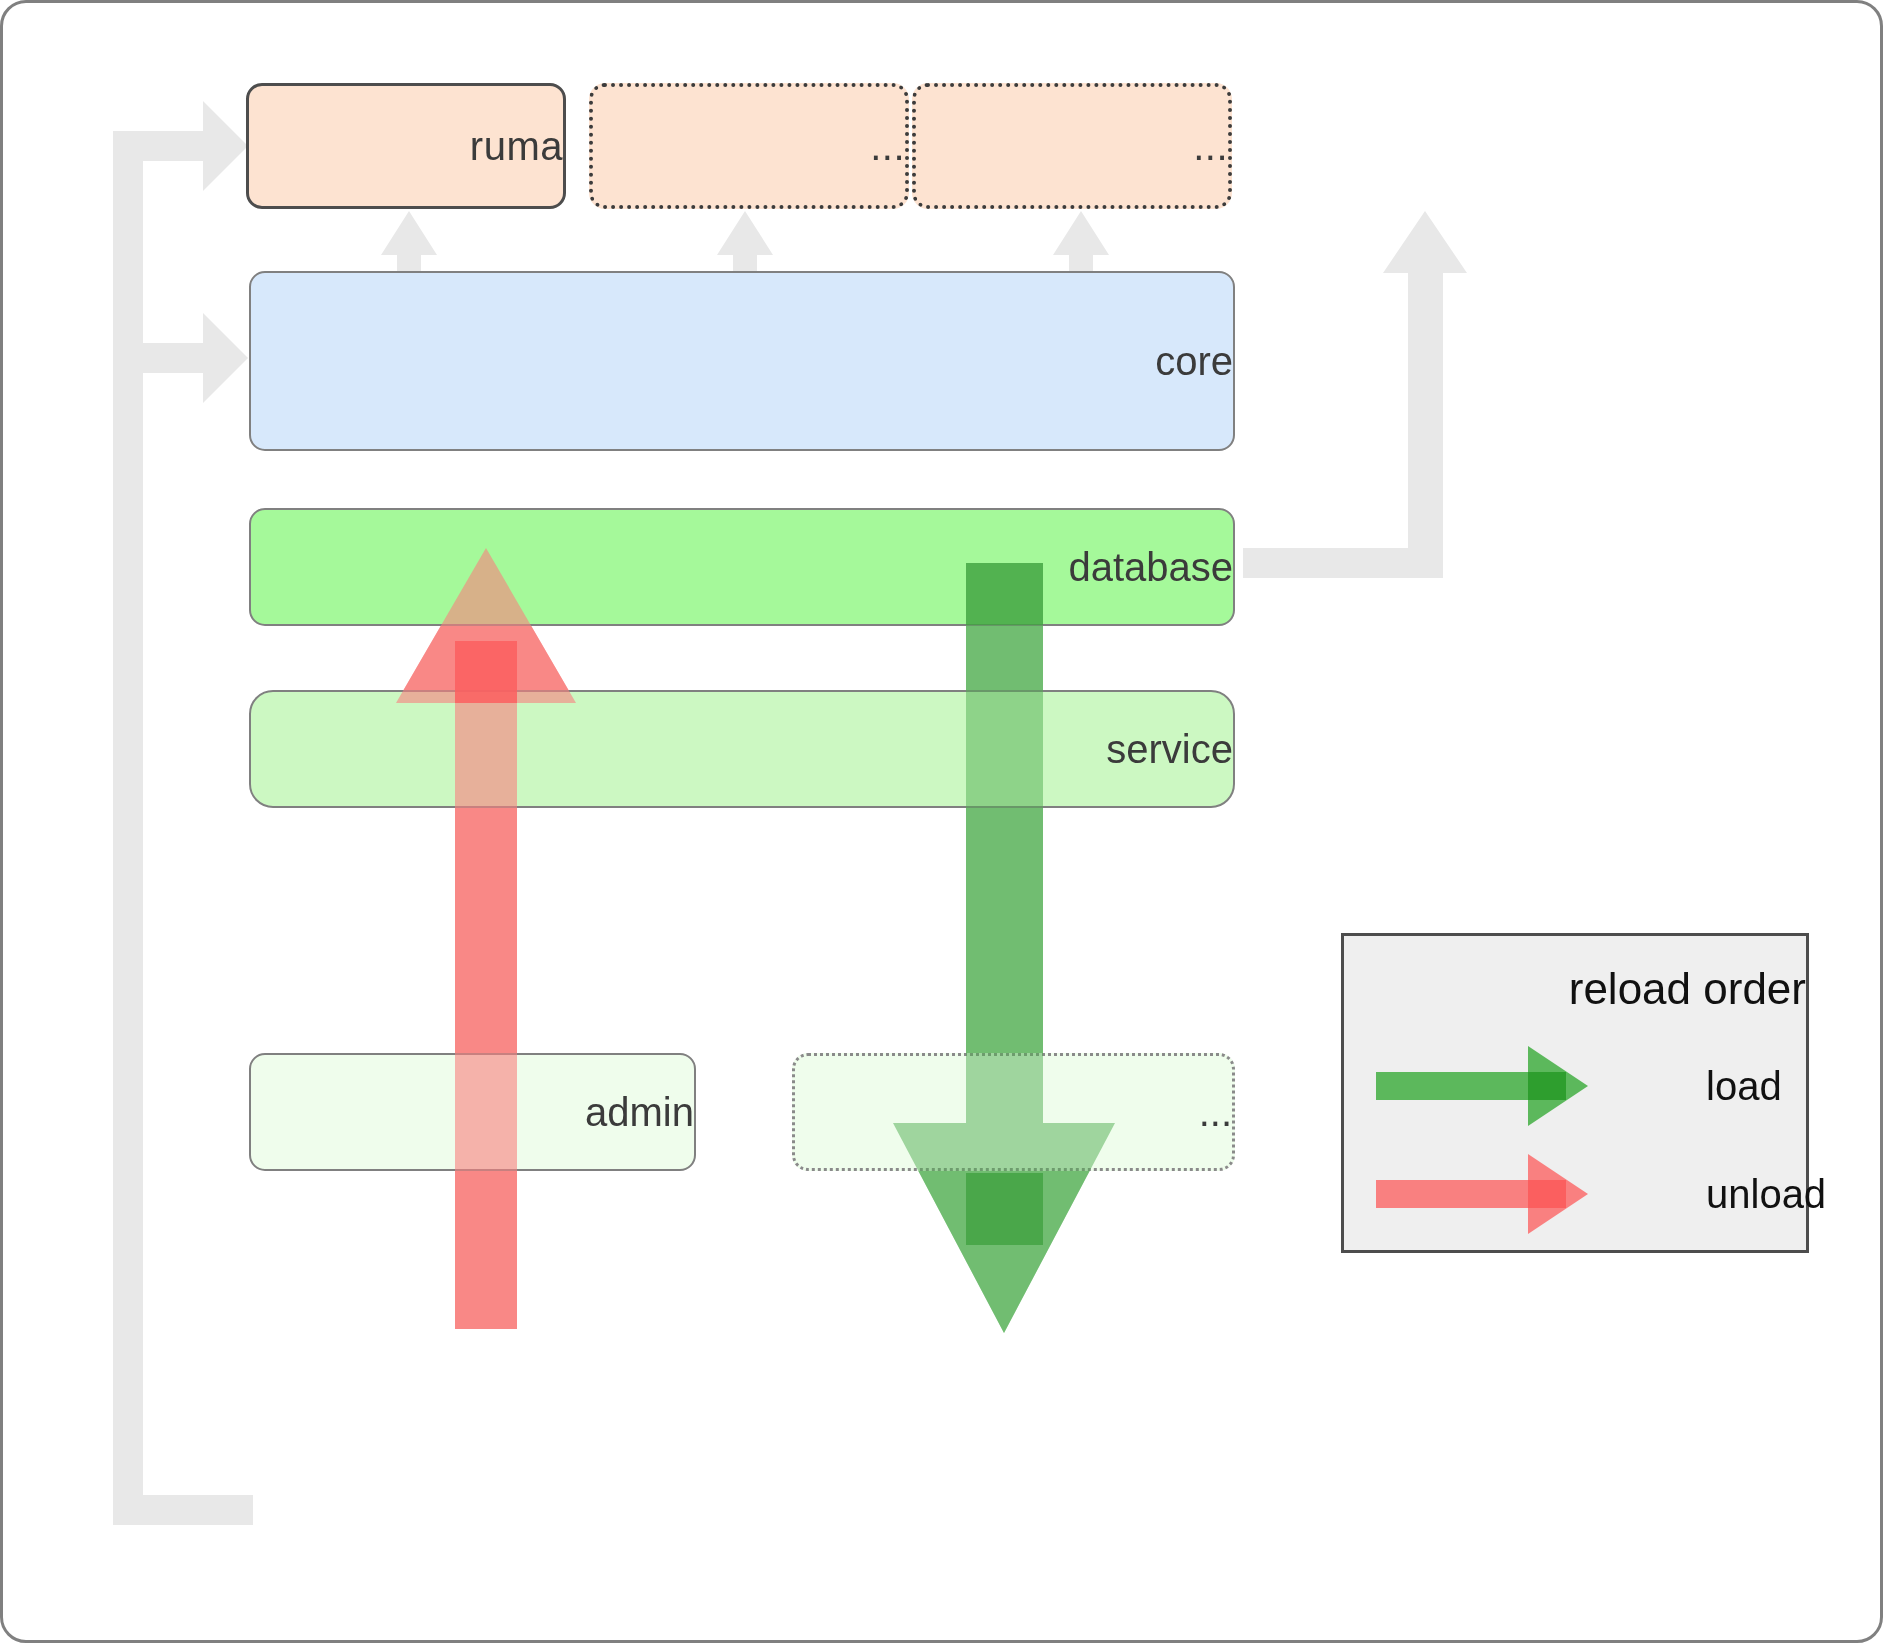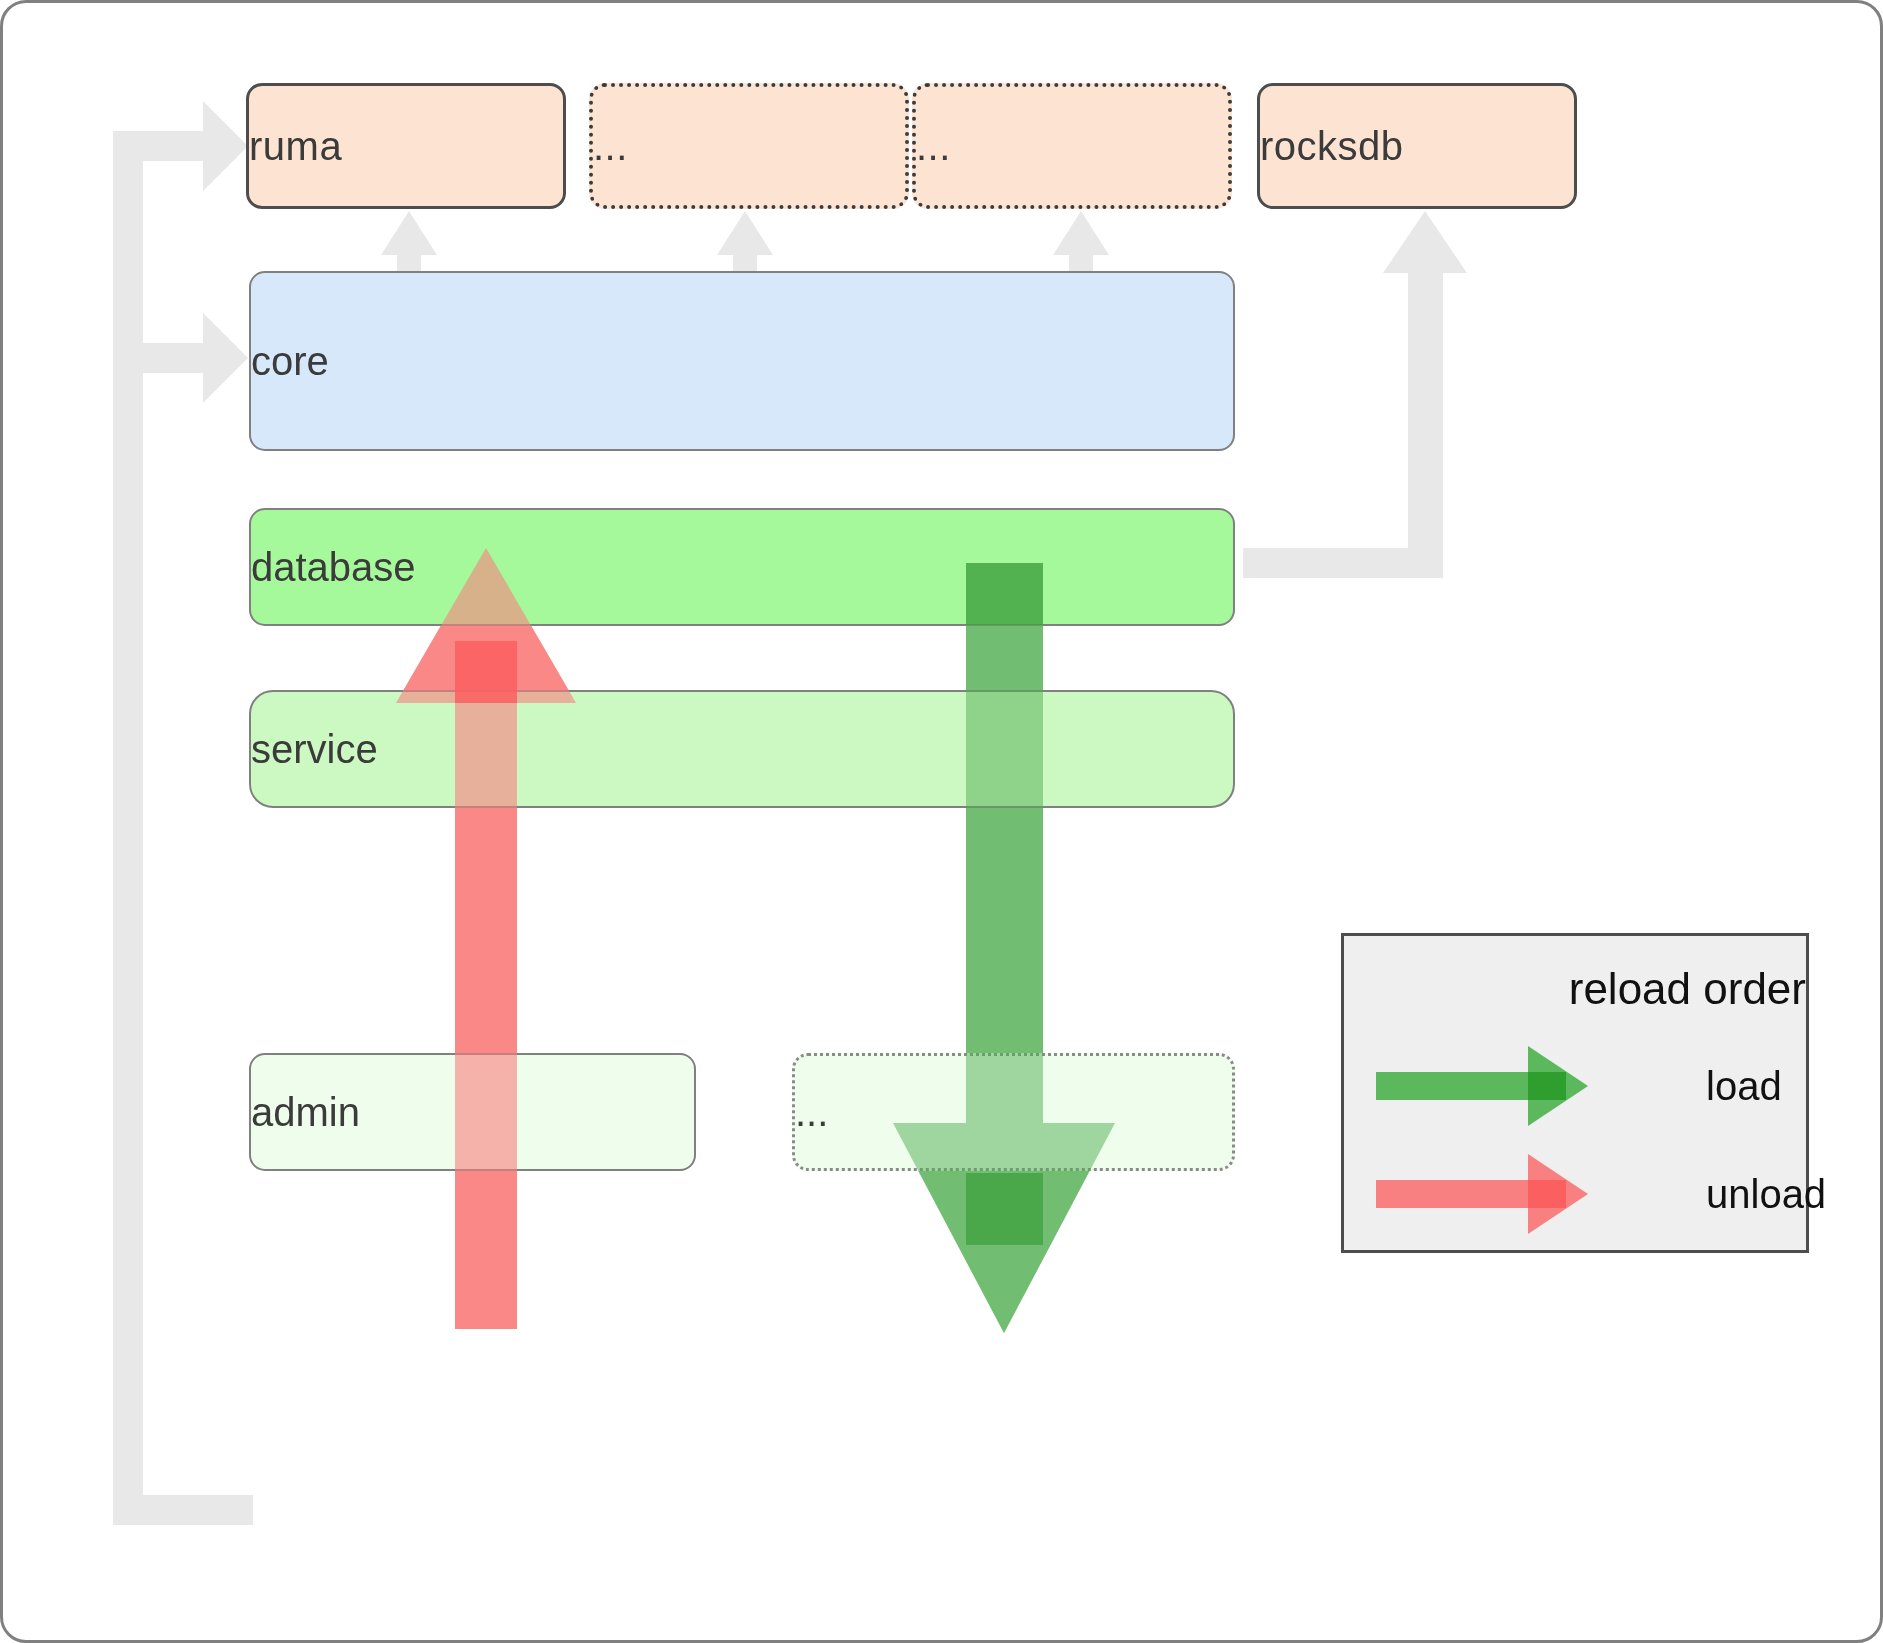--- a/index.html
+++ b/index.html
@@ -16,21 +16,21 @@
     box-sizing: border-box;
     border: 3px solid #808080;
     border-radius: 26px;
     overflow: hidden;
   }
   .node {
     position: absolute;
     box-sizing: border-box;
     display: flex;
     align-items: center;
-    justify-content: flex-start;
+    justify-content: flex-end;
     border-radius: 14px;
     font-size: 40px;
     color: #3b3b3b;
     z-index: 5;
   }
   .node-label {
     pointer-events: none;
     white-space: nowrap;
   }
   
@@ -168,23 +168,20 @@
   </div>
 
   <div class="node dep dotted" style="left:586px; top:80px; width:320px; height:126px;">
     <span class="node-label">...</span>
   </div>
 
   <div class="node dep dotted" style="left:909px; top:80px; width:320px; height:126px;">
     <span class="node-label">...</span>
   </div>
 
-  <div class="node dep" style="left:1254px; top:80px; width:320px; height:126px;">
-    <span class="node-label">rocksdb</span>
-  </div>
 
   <div class="node layer l-core" style="left:246px; top:268px; width:986px; height:180px;">
     <span class="node-label">core</span>
   </div>
 
   <div class="node layer l-database" style="left:246px; top:505px; width:986px; height:118px;">
     <span class="node-label">database</span>
   </div>
 
   <div class="node layer l-service" style="left:246px; top:687px; width:986px; height:118px;">

